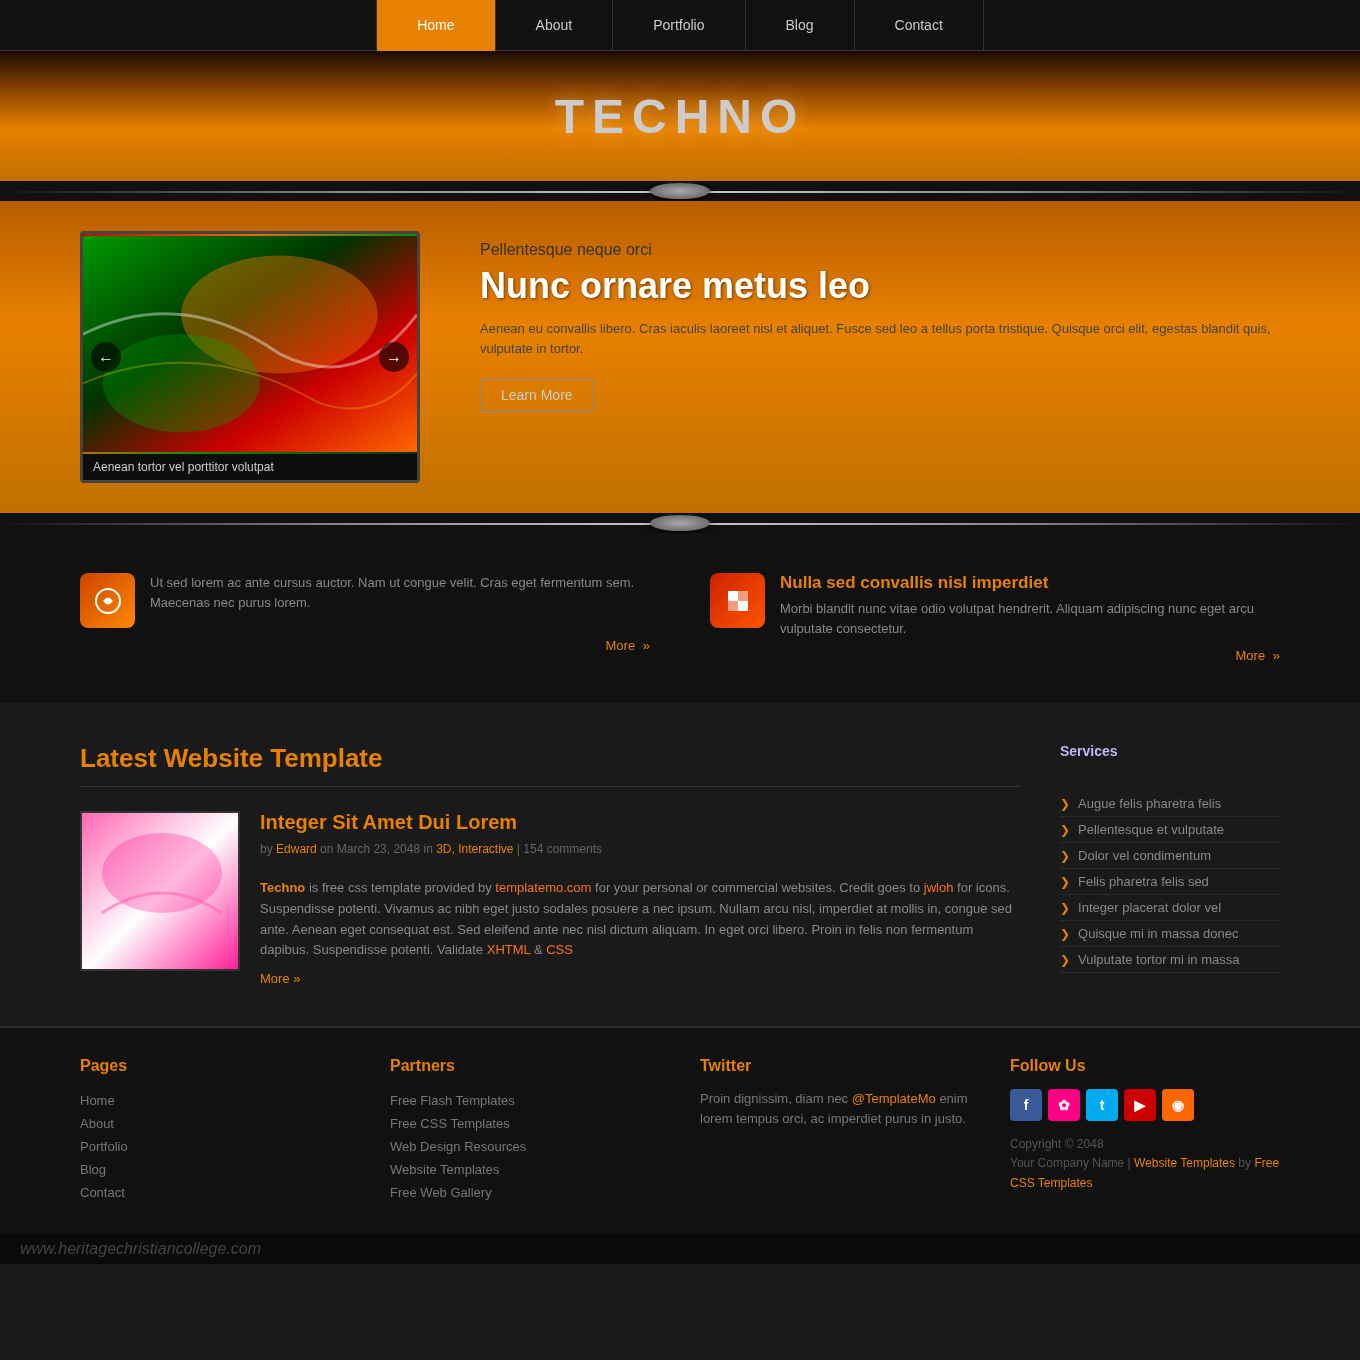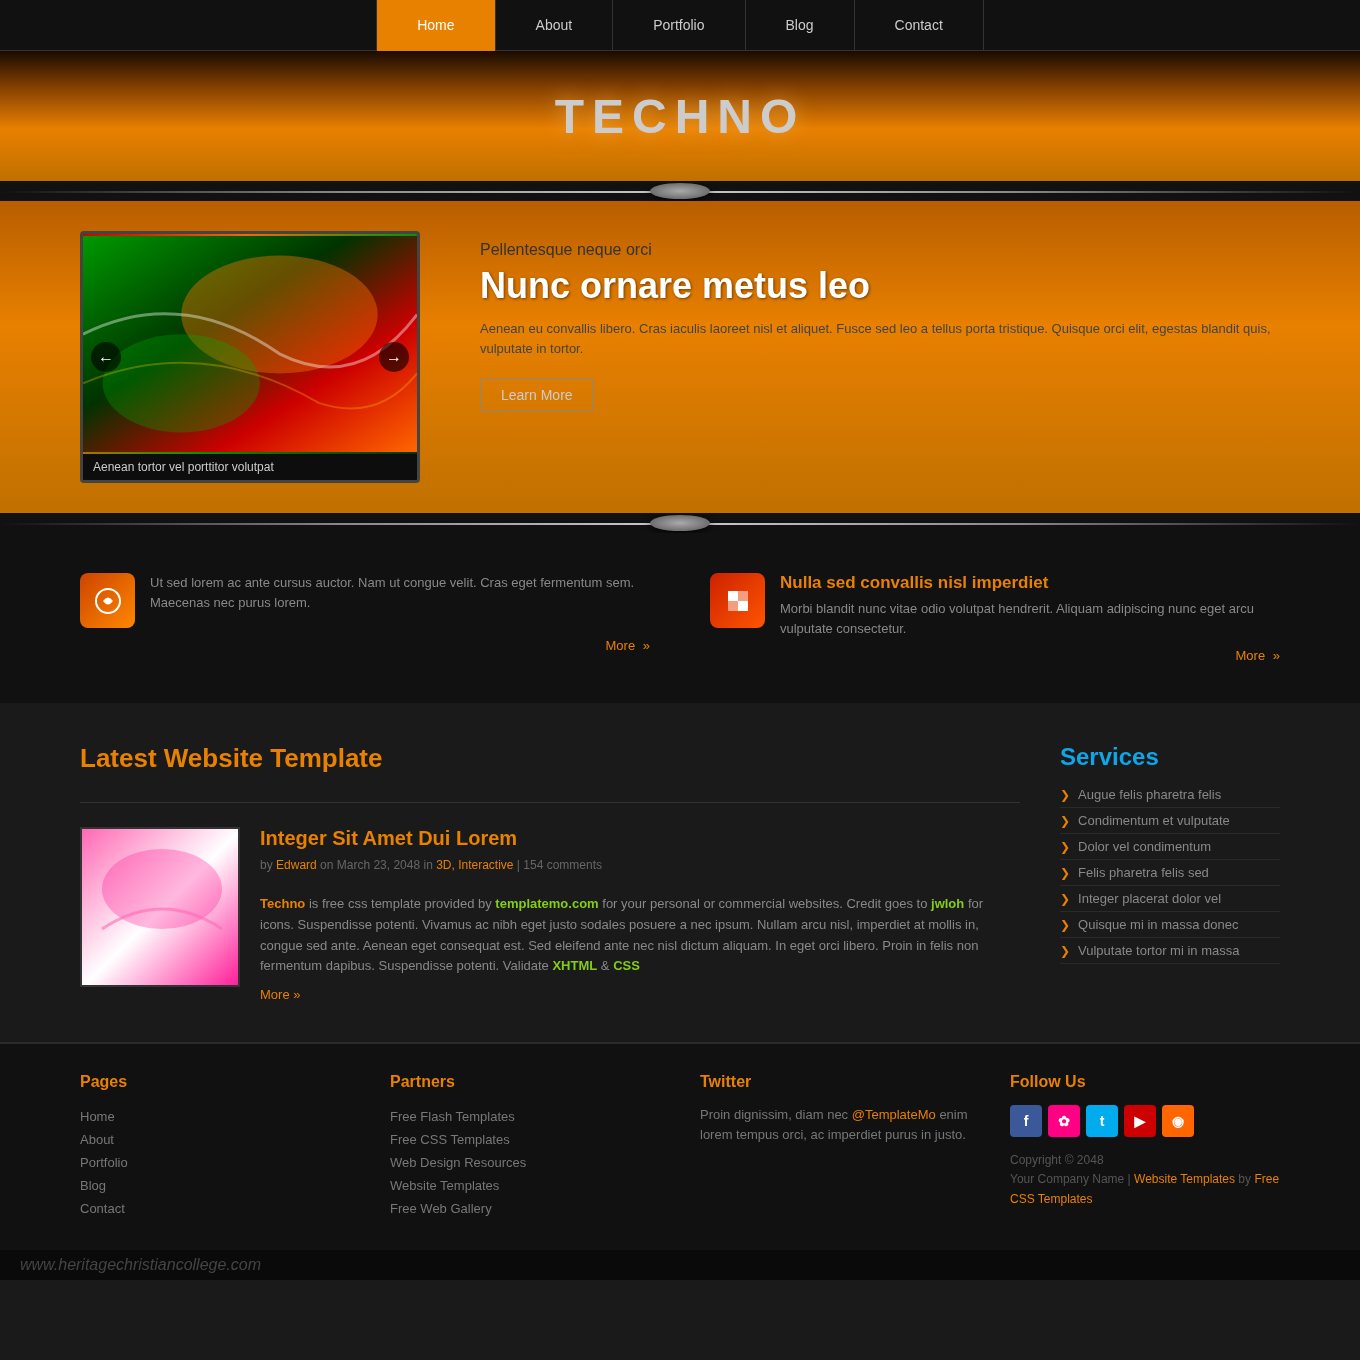--- a/index.html
+++ b/index.html
@@ -46,35 +46,35 @@
     .feature-icon svg { fill: white; }
     .feature-title { color: #e88000; font-size: 17px; font-weight: bold; margin-bottom: 6px; }
     .feature-text { color: #888; font-size: 13px; line-height: 1.5; }
     .feature-more { color: #e88000; font-size: 13px; text-align: right; cursor: pointer; }
     .feature-more span { margin-left: 4px; }
 
     
     .main-content { background: #1a1a1a; padding: 40px 80px; display: flex; gap: 40px; }
     .main-left { flex: 1; }
     .main-right { width: 220px; flex-shrink: 0; }
-    .section-title { color: #e88000; font-size: 26px; font-weight: bold; margin-bottom: 28px; }
+    .section-title { color: #e88000; font-size: 26px; font-weight: bold; margin-bottom: 12px; }
     .divider { height: 1px; background: #333; margin-bottom: 24px; }
 
     .blog-post { display: flex; gap: 20px; }
     .post-img { width: 160px; height: 160px; flex-shrink: 0; overflow: hidden; border: 2px solid #333; }
     .post-title { color: #e88000; font-size: 20px; font-weight: bold; margin-bottom: 8px; cursor: pointer; }
     .post-meta { color: #666; font-size: 12px; margin-bottom: 22px; }
     .post-meta a { color: #e88000; text-decoration: none; }
     .post-body { color: #888; font-size: 13px; line-height: 1.6; }
-    .post-body a { color: #84cc16; text-decoration: none; font-weight: bold; }
+    .post-body a { color: #f97316; text-decoration: none; }
     .post-body .highlight { color: #e88000; font-weight: bold; }
     .post-more { color: #e88000; font-size: 13px; margin-top: 10px; cursor: pointer; }
 
     
-    .sidebar-title { color: #0ea5e9; font-size: 24px; font-weight: bold; margin-bottom: 11px; }
+    .sidebar-title { color: #c4b5fd; font-size: 14px; font-weight: bold; margin-bottom: 32px; }
     .service-list { list-style: none; }
     .service-item { display: flex; align-items: center; gap: 8px; padding: 5px 0; border-bottom: 1px solid #2a2a2a; color: #888; font-size: 13px; cursor: pointer; }
     .service-item::before { content: '❯'; color: #e88000; font-size: 12px; }
 
     
     .footer { background: #111; border-top: 2px solid #2a2a2a; padding: 29px 80px 30px; }
     .footer-cols { display: flex; gap: 40px; }
     .footer-col { flex: 1; }
     .footer-col-title { color: #e88000; font-size: 16px; font-weight: bold; margin-bottom: 14px; }
     .footer-link { display: block; color: #777; font-size: 13px; padding: 4px 0; text-decoration: none; cursor: pointer; }
@@ -231,21 +231,21 @@
         <div class="post-more">
           <span>More</span> <span>»</span>
         </div>
       </div>
     </div>
   </div>
   <div class="main-right">
     <div class="sidebar-title">Services</div>
     <ul class="service-list">
       <li class="service-item">Augue felis pharetra felis</li>
-      <li class="service-item">Condimentum et vulputate</li>
+      <li class="service-item">Pellentesque et vulputate</li>
       <li class="service-item">Dolor vel condimentum</li>
       <li class="service-item">Felis pharetra felis sed</li>
       <li class="service-item">Integer placerat dolor vel</li>
       <li class="service-item">Quisque mi in massa donec</li>
       <li class="service-item">Vulputate tortor mi in massa</li>
     </ul>
   </div>
 </div>
 
 <div class="footer">

